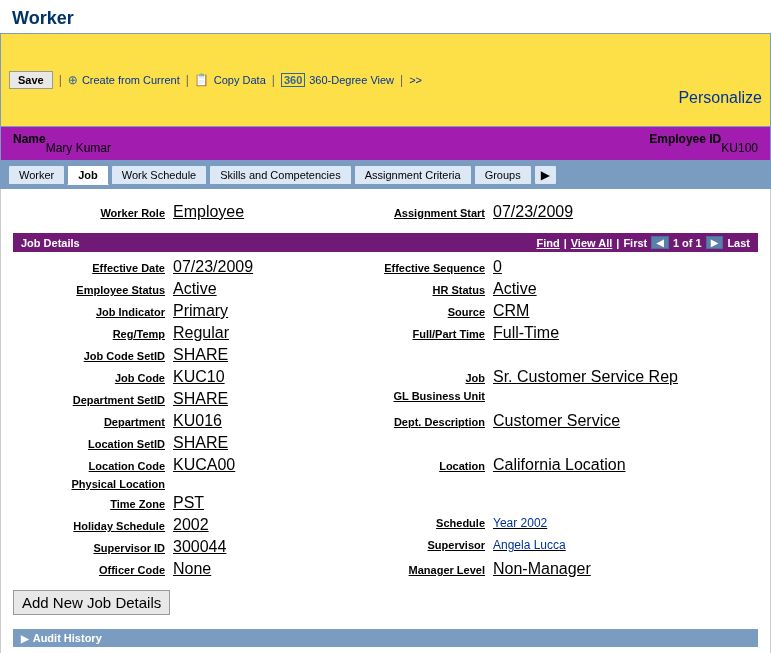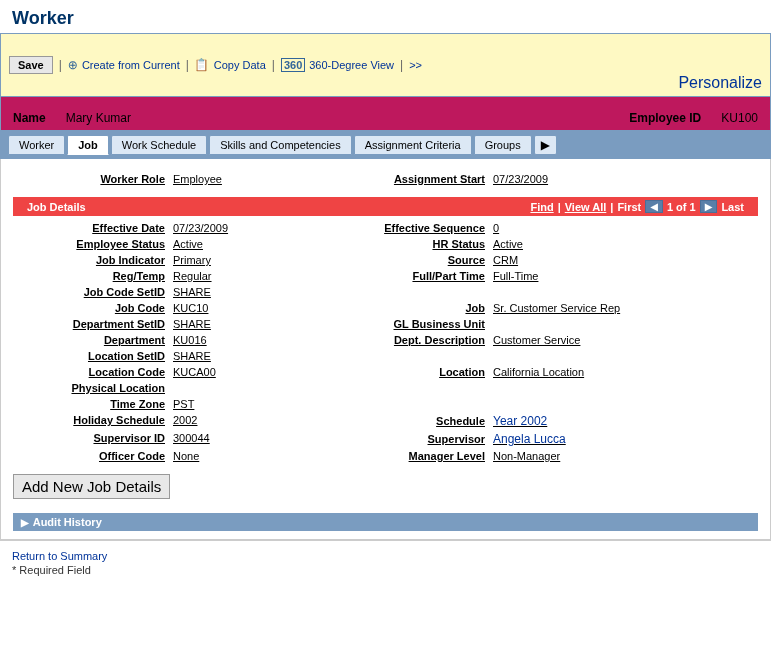--- a/index.html
+++ b/index.html
@@ -1,43 +1,43 @@
 <!DOCTYPE html>
 <html><head>
   <meta charset="utf-8">
   <style>
     * { box-sizing: border-box; margin: 0; padding: 0; }
     body { font-family: Arial, sans-serif; font-size: 12px; background: #fff; color: #000; width: 771px; }
     
     .page-title { color: #003366; font-size: 18px; font-weight: bold; padding: 8px 12px 4px 12px; }
     
-    .toolbar { background: #fef9c3; border: 1px solid #7a9cc0; padding: 4px 8px; display: flex; align-items: center; gap: 4px; justify-content: center; }
+    .toolbar { background: #fde047; border: 1px solid #7a9cc0; padding: 19px 8px; display: flex; align-items: center; gap: 4px; justify-content: center; }
     .toolbar-btn { background: #e8e8e8; border: 1px solid #999; padding: 2px 8px; cursor: pointer; font-size: 11px; font-weight: bold; }
     .toolbar-separator { color: #666; margin: 0 2px; }
     .toolbar-link { color: #003399; text-decoration: none; font-size: 11px; display: flex; align-items: center; gap: 2px; cursor: pointer; }
     .toolbar-personalize { margin-left: auto; color: #003399; text-decoration: none; font-size: 16px; cursor: pointer; margin-top: 36px; }
     
-    .name-row { background: #be185d; border: 1px solid #7a9cc0; border-top: none; padding: 5px 12px; display: flex; align-items: flex-end; gap: 20px; }
+    .name-row { background: #a21caf; border: 1px solid #7a9cc0; border-top: none; padding: 5px 12px; display: flex; align-items: flex-start; }
     .name-row .label { font-weight: bold; font-size: 12px; }
     .name-row .value { font-size: 12px; margin-top: 9px; }
     
     .tabs-bar { background: #7a9cc0; padding: 4px 8px; display: flex; align-items: center; gap: 2px; }
     .tab { background: #dce8f5; border: 1px solid #7a9cc0; padding: 3px 10px; font-size: 11px; cursor: pointer; border-radius: 2px 2px 0 0; }
     .tab.active { background: #fff; border-bottom: 1px solid #fff; font-weight: bold; }
     .tab-arrow { background: #dce8f5; border: 1px solid #7a9cc0; padding: 2px 6px; cursor: pointer; border-radius: 2px; }
     
     .content-area { padding: 8px 12px; border: 1px solid #ccc; border-top: none; }
     
     .info-row { display: flex; align-items: baseline; padding: 2px 0; text-decoration: underline; }
     .info-row .field-label { font-weight: bold; text-align: right; min-width: 160px; padding-right: 8px; font-size: 11px; }
-    .info-row .field-value { font-size: 11px; min-width: 160px; }
+    .info-row .field-value { font-size: 16px; min-width: 160px; }
     
     .two-col { display: flex; width: 100%; }
     
-    .section-header { background: #ef4444; color: #fff; padding: 3px 14px; font-weight: bold; font-size: 11px; display: flex; align-items: center; margin: 6px 0 4px 0; }
+    .section-header { background: #701a75; color: #fff; padding: 3px 8px; font-weight: bold; font-size: 11px; display: flex; align-items: center; margin: 6px 0 4px 0; }
     .section-header .nav-controls { margin-left: auto; display: flex; align-items: center; gap: 4px; color: #fff; font-size: 11px; }
     .section-header .nav-link { color: #fff; text-decoration: underline; cursor: pointer; font-size: 11px; }
     .section-header .nav-btn { background: #5a7fa8; border: 1px solid #4a6f98; color: #fff; padding: 0 4px; cursor: pointer; font-size: 10px; }
     
     .link-blue { color: #003399; text-decoration: none; cursor: pointer; }
     
     .btn-add { background: #e8e8e8; border: 1px solid #999; padding: 3px 8px; cursor: pointer; font-size: 15px; margin: 6px 0; }
     
     .audit-header { background: #7a9cc0; color: #fff; padding: 3px 8px; font-size: 11px; font-weight: bold; display: flex; align-items: center; gap: 4px; cursor: pointer; margin-top: 4px; }
     .audit-triangle { font-size: 10px; }

